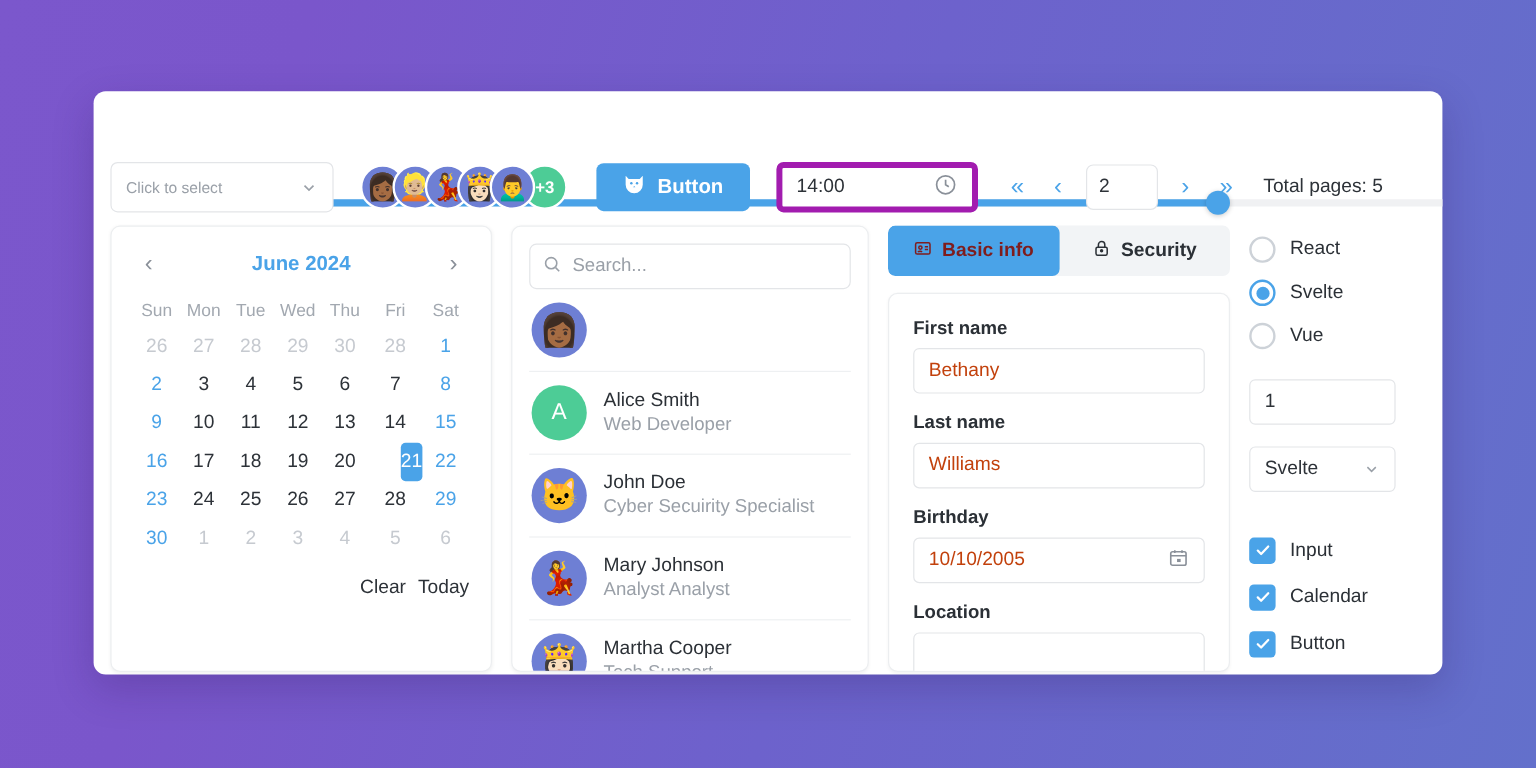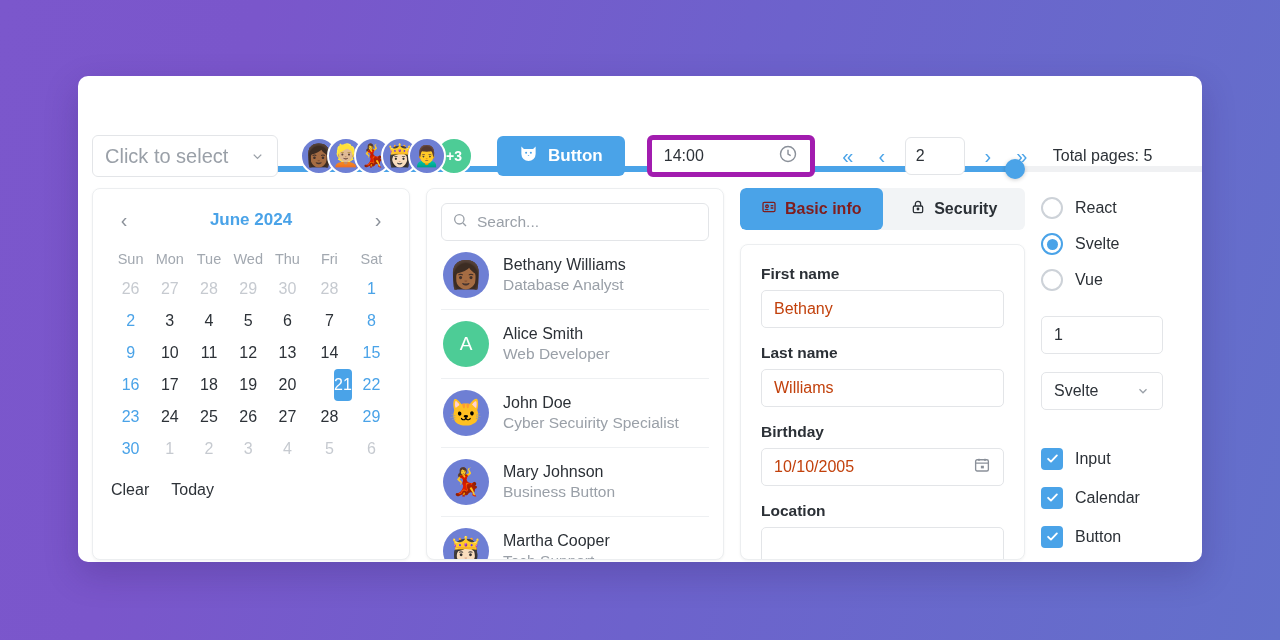--- a/index.html
+++ b/index.html
@@ -41,21 +41,21 @@
   }
 
   
   #toolbar {
     position: absolute; left: 0; top: 44px; width: 100%; height: 72px;
     display: flex; align-items: center; padding: 0 14px;
   }
   .tb-select {
     width: 186px; height: 42px; border: 1px solid #e3e5e8; border-radius: 6px;
     display: flex; align-items: center; padding: 0 12px; background: #fff;
-    font-size: 20px; color: #9aa0a8;
+    font-size: 13px; color: #9aa0a8;
   }
   .tb-select .chev { margin-left: auto; color: #9aa0a8; }
   .chev svg { display:block; }
 
   
   .avatar-group { display: flex; align-items: center; margin-left: 22px; }
   .avatar {
     width: 38px; height: 38px; border-radius: 50%;
     border: 2px solid #fff; margin-left: -11px;
     background: #6e7fd4; position: relative; overflow: hidden;
@@ -117,21 +117,21 @@
   .cal-title { flex: 1; text-align: center; color: #4aa3e8; font-size: 17px; font-weight: 700; }
   .cal-grid { display: grid; grid-template-columns: repeat(7, 1fr); margin-top: 8px; }
   .cal-dow { text-align: center; font-size: 14.5px; color: #a2a8b0; padding: 6px 0; }
   .cal-day {
     text-align: center; font-size: 16px; color: #2d3238;
     padding: 7px 0; border-radius: 4px; cursor: pointer;
   }
   .cal-day.weekend { color: #4aa3e8; }
   .cal-day.muted { color: #c6cad0; }
   .cal-day.selected { background: #4aa3e8; color: #fff; font-weight: 500; margin-left: 27px; }
-  .cal-foot { display: flex; gap: 22px; margin-top: 16px; }
+  .cal-foot { display: flex; justify-content: flex-end; gap: 10px; margin-top: 16px; }
   .cal-foot span { font-size: 16px; color: #2d3238; cursor: pointer; }
 
   
   #contacts-panel { width: 298px; height: 372px; padding: 14px; flex: none; overflow: hidden; }
   .search-box {
     height: 38px; border: 1px solid #e3e5e8; border-radius: 6px;
     display: flex; align-items: center; padding: 0 10px; gap: 9px;
     color: #9aa0a8; font-size: 15.5px;
   }
   .contact {
@@ -338,44 +338,40 @@
           <svg width="16" height="16" viewBox="0 0 24 24" fill="none" stroke="currentColor" stroke-width="2">
             <circle cx="11" cy="11" r="7"></circle>
               <path d="M16.5 16.5L21 21"></path>
           </svg>
         </span>
         <span>Search...</span>
       </div>
       <div id="contacts-list">
           <div class="contact">
             <div class="contact-av">👩🏾</div>
-            <div>
-              <div class="contact-name">Bethany Williams</div>
-              <div class="contact-role">Database Analyst</div>
-            </div>
           </div>
           <div class="contact">
             <div class="contact-av letter">A</div>
             <div>
               <div class="contact-name">Alice Smith</div>
               <div class="contact-role">Web Developer</div>
             </div>
           </div>
           <div class="contact">
             <div class="contact-av">🐱</div>
             <div>
               <div class="contact-name">John Doe</div>
               <div class="contact-role">Cyber Secuirity Specialist</div>
             </div>
           </div>
           <div class="contact">
             <div class="contact-av">💃</div>
             <div>
               <div class="contact-name">Mary Johnson</div>
-              <div class="contact-role">Business Button</div>
+              <div class="contact-role">Analyst Analyst</div>
             </div>
           </div>
           <div class="contact">
             <div class="contact-av">👸🏻</div>
             <div>
               <div class="contact-name">Martha Cooper</div>
               <div class="contact-role">Tech Support</div>
             </div>
           </div>
         </div>

